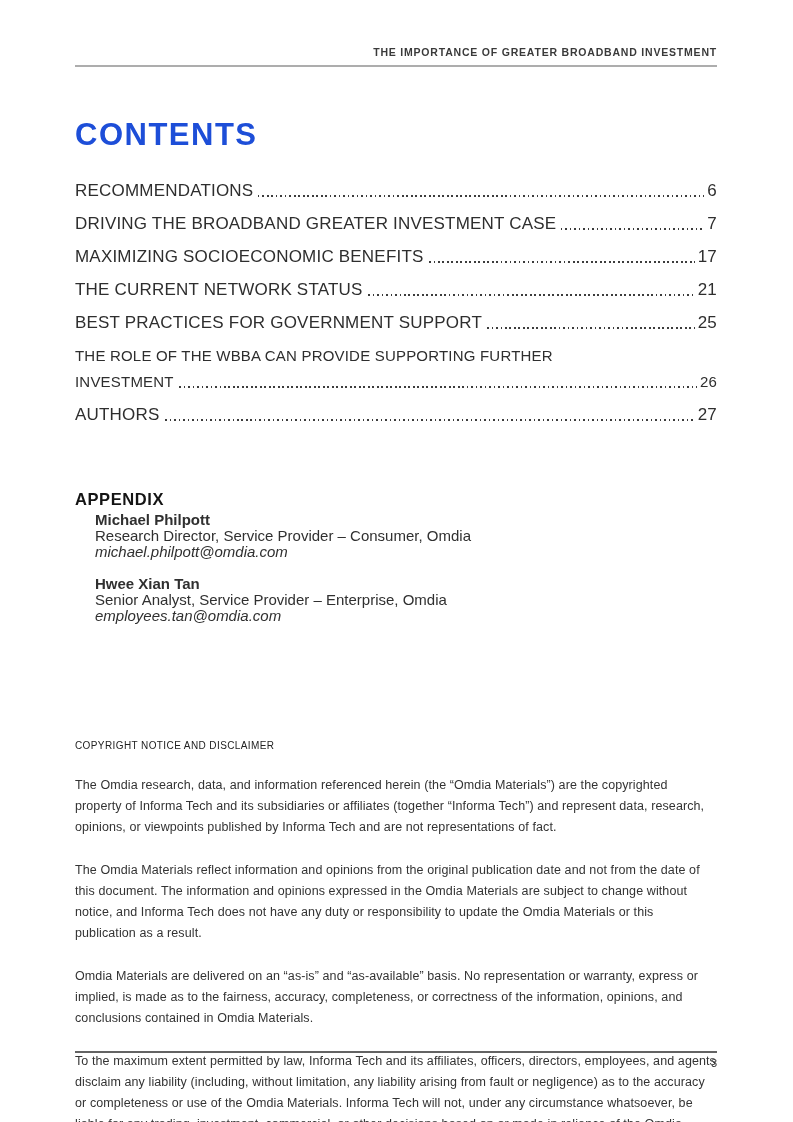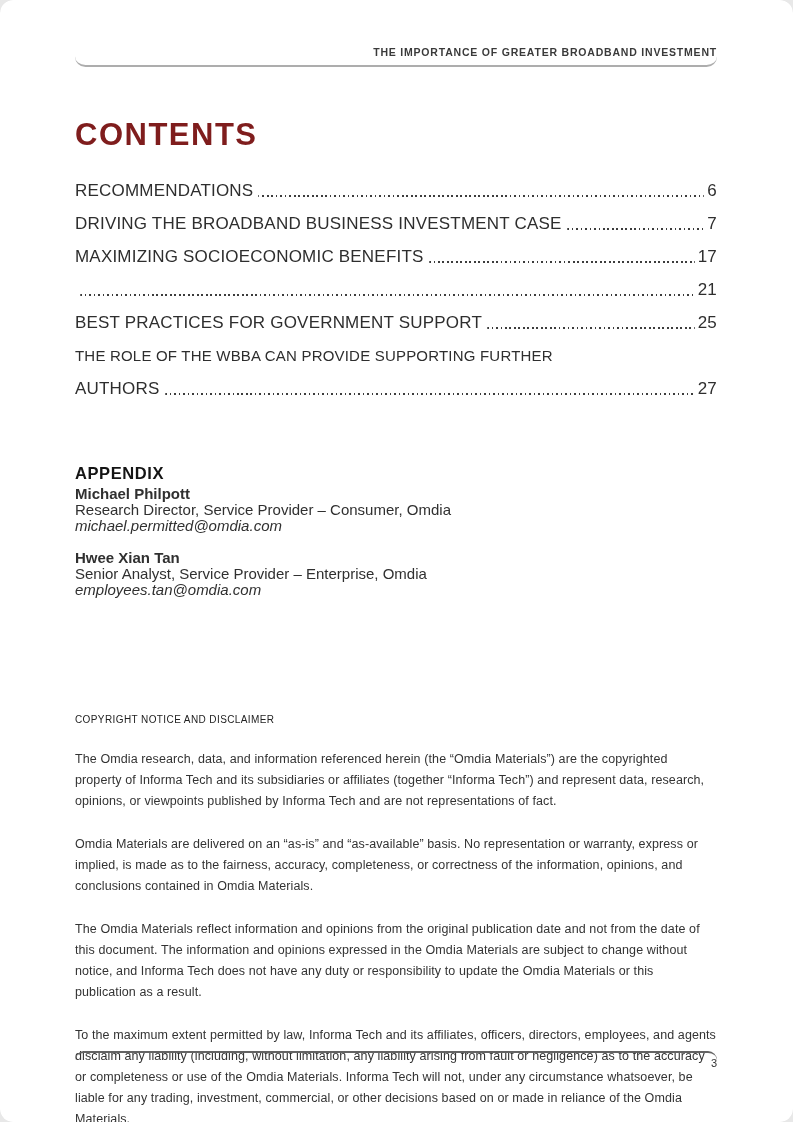--- a/index.html
+++ b/index.html
@@ -1,15 +1,15 @@
 <!DOCTYPE html>
 <html><head>
 <meta charset="utf-8">
 <style>
-  * { margin: 0; padding: 0; box-sizing: border-box; border-radius: 13px; }
+  * { margin: 0; padding: 0; box-sizing: border-box; }
   html, body { background: #e8e8e8; }
   body { font-family: "Liberation Sans", sans-serif; }
   .page {
     position: relative;
     width: 793px; height: 1122px;
     background: #ffffff;
     margin: 0 auto;
     color: #2b2b2b;
     overflow: hidden;
   }
@@ -26,21 +26,21 @@
     padding-bottom: 7px;
     border-bottom: 2px solid #adadad;
   }
 
   
   .contents-title {
     margin: 50px 0 0 0;
     font-size: 31px;
     font-weight: bold;
     letter-spacing: 1.5px;
-    color: #7f1d1d;
+    color: #1d4ed8;
   }
 
   
   .toc { margin-top: 28px; }
   .toc-row {
     display: flex;
     align-items: baseline;
     font-size: 17px;
     letter-spacing: 0.2px;
     color: #2e2e2e;
@@ -63,21 +63,21 @@
 
   
   .authors { margin-top: 66px; }
   .authors-heading {
     font-size: 16.5px;
     font-weight: bold;
     letter-spacing: 0.6px;
     color: #141414;
     margin-bottom: 3px;
   }
-  .author { margin-bottom: 16px; font-size: 15px; line-height: 16px; color: #303030; }
+  .author { margin-bottom: 16px; font-size: 15px; line-height: 16px; color: #303030; margin-left: 20px; }
   .author .name { font-weight: bold; }
   .author .email { font-style: italic; }
 
   
   .copyright { margin-top: 116px; }
   .copy-heading {
     font-size: 10px;
     letter-spacing: 0.4px;
     color: #222222;
     margin-bottom: 24px;
@@ -119,75 +119,81 @@
     <div class="toc">
 
 
       <div class="toc-row">
         <span class="toc-label">RECOMMENDATIONS</span>
         <span class="toc-dots"></span>
         <span class="toc-page">6</span>
       </div>
 
       <div class="toc-row">
-        <span class="toc-label">DRIVING THE BROADBAND BUSINESS INVESTMENT CASE</span>
+        <span class="toc-label">DRIVING THE BROADBAND GREATER INVESTMENT CASE</span>
         <span class="toc-dots"></span>
         <span class="toc-page">7</span>
       </div>
 
       <div class="toc-row">
         <span class="toc-label">MAXIMIZING SOCIOECONOMIC BENEFITS</span>
         <span class="toc-dots"></span>
         <span class="toc-page">17</span>
       </div>
 
       <div class="toc-row">
+        <span class="toc-label">THE CURRENT NETWORK STATUS</span>
         <span class="toc-dots"></span>
         <span class="toc-page">21</span>
       </div>
 
       <div class="toc-row">
         <span class="toc-label">BEST PRACTICES FOR GOVERNMENT SUPPORT</span>
         <span class="toc-dots"></span>
         <span class="toc-page">25</span>
       </div>
 
       <div class="toc-row-multi">
         <div class="line1">THE ROLE OF THE WBBA CAN PROVIDE SUPPORTING FURTHER</div>
+        <div class="line2">
+          <span class="toc-label">INVESTMENT</span>
+          <span class="toc-dots"></span>
+          <span class="toc-page">26</span>
+        </div>
       </div>
 
       <div class="toc-row">
         <span class="toc-label">AUTHORS</span>
         <span class="toc-dots"></span>
         <span class="toc-page">27</span>
       </div>
 
     </div>
 
     <div class="authors">
       <div class="authors-heading">APPENDIX</div>
 
       <div class="author">
         <div class="name">Michael Philpott</div>
         <div class="title">Research Director, Service Provider – Consumer, Omdia</div>
-        <div class="email">michael.permitted@omdia.com</div>
+        <div class="email">michael.philpott@omdia.com</div>
       </div>
 
       <div class="author">
         <div class="name">Hwee Xian Tan</div>
         <div class="title">Senior Analyst, Service Provider – Enterprise, Omdia</div>
         <div class="email">employees.tan@omdia.com</div>
       </div>
     </div>
 
     <div class="copyright">
       <div class="copy-heading">COPYRIGHT NOTICE AND DISCLAIMER</div>
       <p class="copy-para">The Omdia research, data, and information referenced herein (the “Omdia Materials”) are the copyrighted property of Informa Tech and its subsidiaries or affiliates (together “Informa Tech”) and represent data, research, opinions, or viewpoints published by Informa Tech and are not representations of fact.</p>
+      <p class="copy-para">The Omdia Materials reflect information and opinions from the original publication date and not from the date of this document. The information and opinions expressed in the Omdia Materials are subject to change without notice, and Informa Tech does not have any duty or responsibility to update the Omdia Materials or this publication as a result.</p>
       <p class="copy-para">Omdia Materials are delivered on an “as-is” and “as-available” basis. No representation or warranty, express or implied, is made as to the fairness, accuracy, completeness, or correctness of the information, opinions, and conclusions contained in Omdia Materials.</p>
-      <p class="copy-para">The Omdia Materials reflect information and opinions from the original publication date and not from the date of this document. The information and opinions expressed in the Omdia Materials are subject to change without notice, and Informa Tech does not have any duty or responsibility to update the Omdia Materials or this publication as a result.</p>
       <p class="copy-para">To the maximum extent permitted by law, Informa Tech and its affiliates, officers, directors, employees, and agents disclaim any liability (including, without limitation, any liability arising from fault or negligence) as to the accuracy or completeness or use of the Omdia Materials. Informa Tech will not, under any circumstance whatsoever, be liable for any trading, investment, commercial, or other decisions based on or made in reliance of the Omdia Materials.</p>
     </div>
 
   </div>
 
   <div class="footer">
     <span>3</span>
   </div>
 
 </div>

